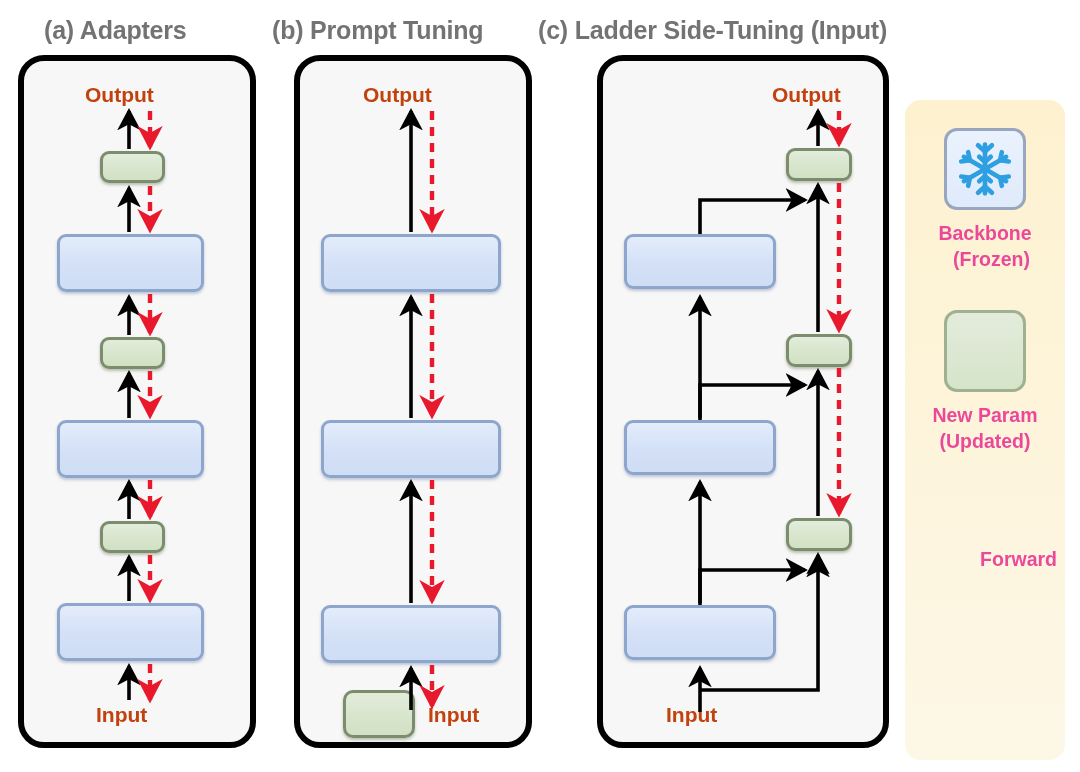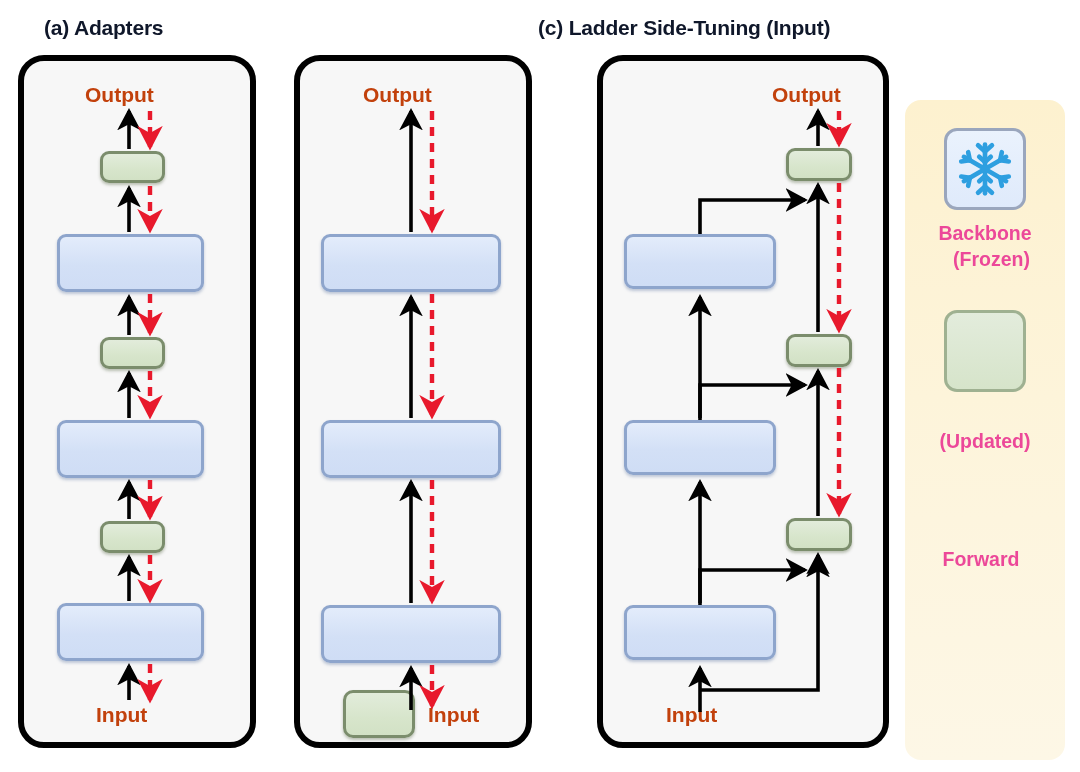--- a/index.html
+++ b/index.html
@@ -9,22 +9,22 @@
     font-family:"Liberation Sans", sans-serif;
     overflow:hidden;
     position:relative;
   }
   .stage{position:absolute;left:0;top:0;width:1080px;height:772px;}
 
   
   .caption{
     position:absolute;
     font-weight:bold;
-    font-size:21px;
-    color:#0f172a;
+    font-size:25px;
+    color:#737373;
     letter-spacing:-0.2px;
     white-space:nowrap;
   }
 
   
   .panel{
     position:absolute;
     background:#f7f7f7;
     border:6px solid #000000;
     border-radius:26px;
@@ -91,20 +91,21 @@
     border-radius:13px;
     box-sizing:border-box;
   }
 </style>
 </head>
 <body>
 
 <div class="stage">
 
   <div class="caption" style="left:44px;top:16px;">(a) Adapters</div>
+  <div class="caption" style="left:272px;top:16px;">(b) Prompt Tuning</div>
   <div class="caption" style="left:538px;top:16px;">(c) Ladder Side-Tuning (Input)</div>
 
   <div class="panel" style="left:18px;top:55px;width:238px;height:693px;"></div>
   <div class="panel" style="left:294px;top:55px;width:238px;height:693px;"></div>
   <div class="panel" style="left:597px;top:55px;width:292px;height:693px;"></div>
 
   <div class="iolabel" style="left:85px;top:83px;">Output</div>
   <div class="iolabel" style="left:96px;top:703px;">Input</div>
 
   <div class="blk blue" style="left:57px;top:603px;width:147px;height:58px;"></div>
@@ -251,18 +252,19 @@
         <line x1="76.1" y1="35" x2="91" y2="37"></line>
         <line x1="76.1" y1="35" x2="79" y2="21"></line>
       </g>
       <circle cx="50" cy="50" r="7" fill="#2e9fe0"></circle>
     </svg>
   </div>
   <div class="legend-text" style="left:905px;top:222px;width:160px;">Backbone</div>
   <div class="legend-text" style="left:905px;top:248px;width:173px;">(Frozen)</div>
 
   <div class="newparam-tile" style="left:944px;top:310px;width:82px;height:82px;"></div>
+  <div class="legend-text" style="left:905px;top:404px;width:160px;">New Param</div>
   <div class="legend-text" style="left:905px;top:430px;width:160px;">(Updated)</div>
 
-  <div class="legend-text" style="left:905px;top:548px;width:152px;">Forward</div>
+  <div class="legend-text" style="left:905px;top:548px;width:152px;text-align:right;">Forward</div>
 
 
 </div>
 
 </body></html>

